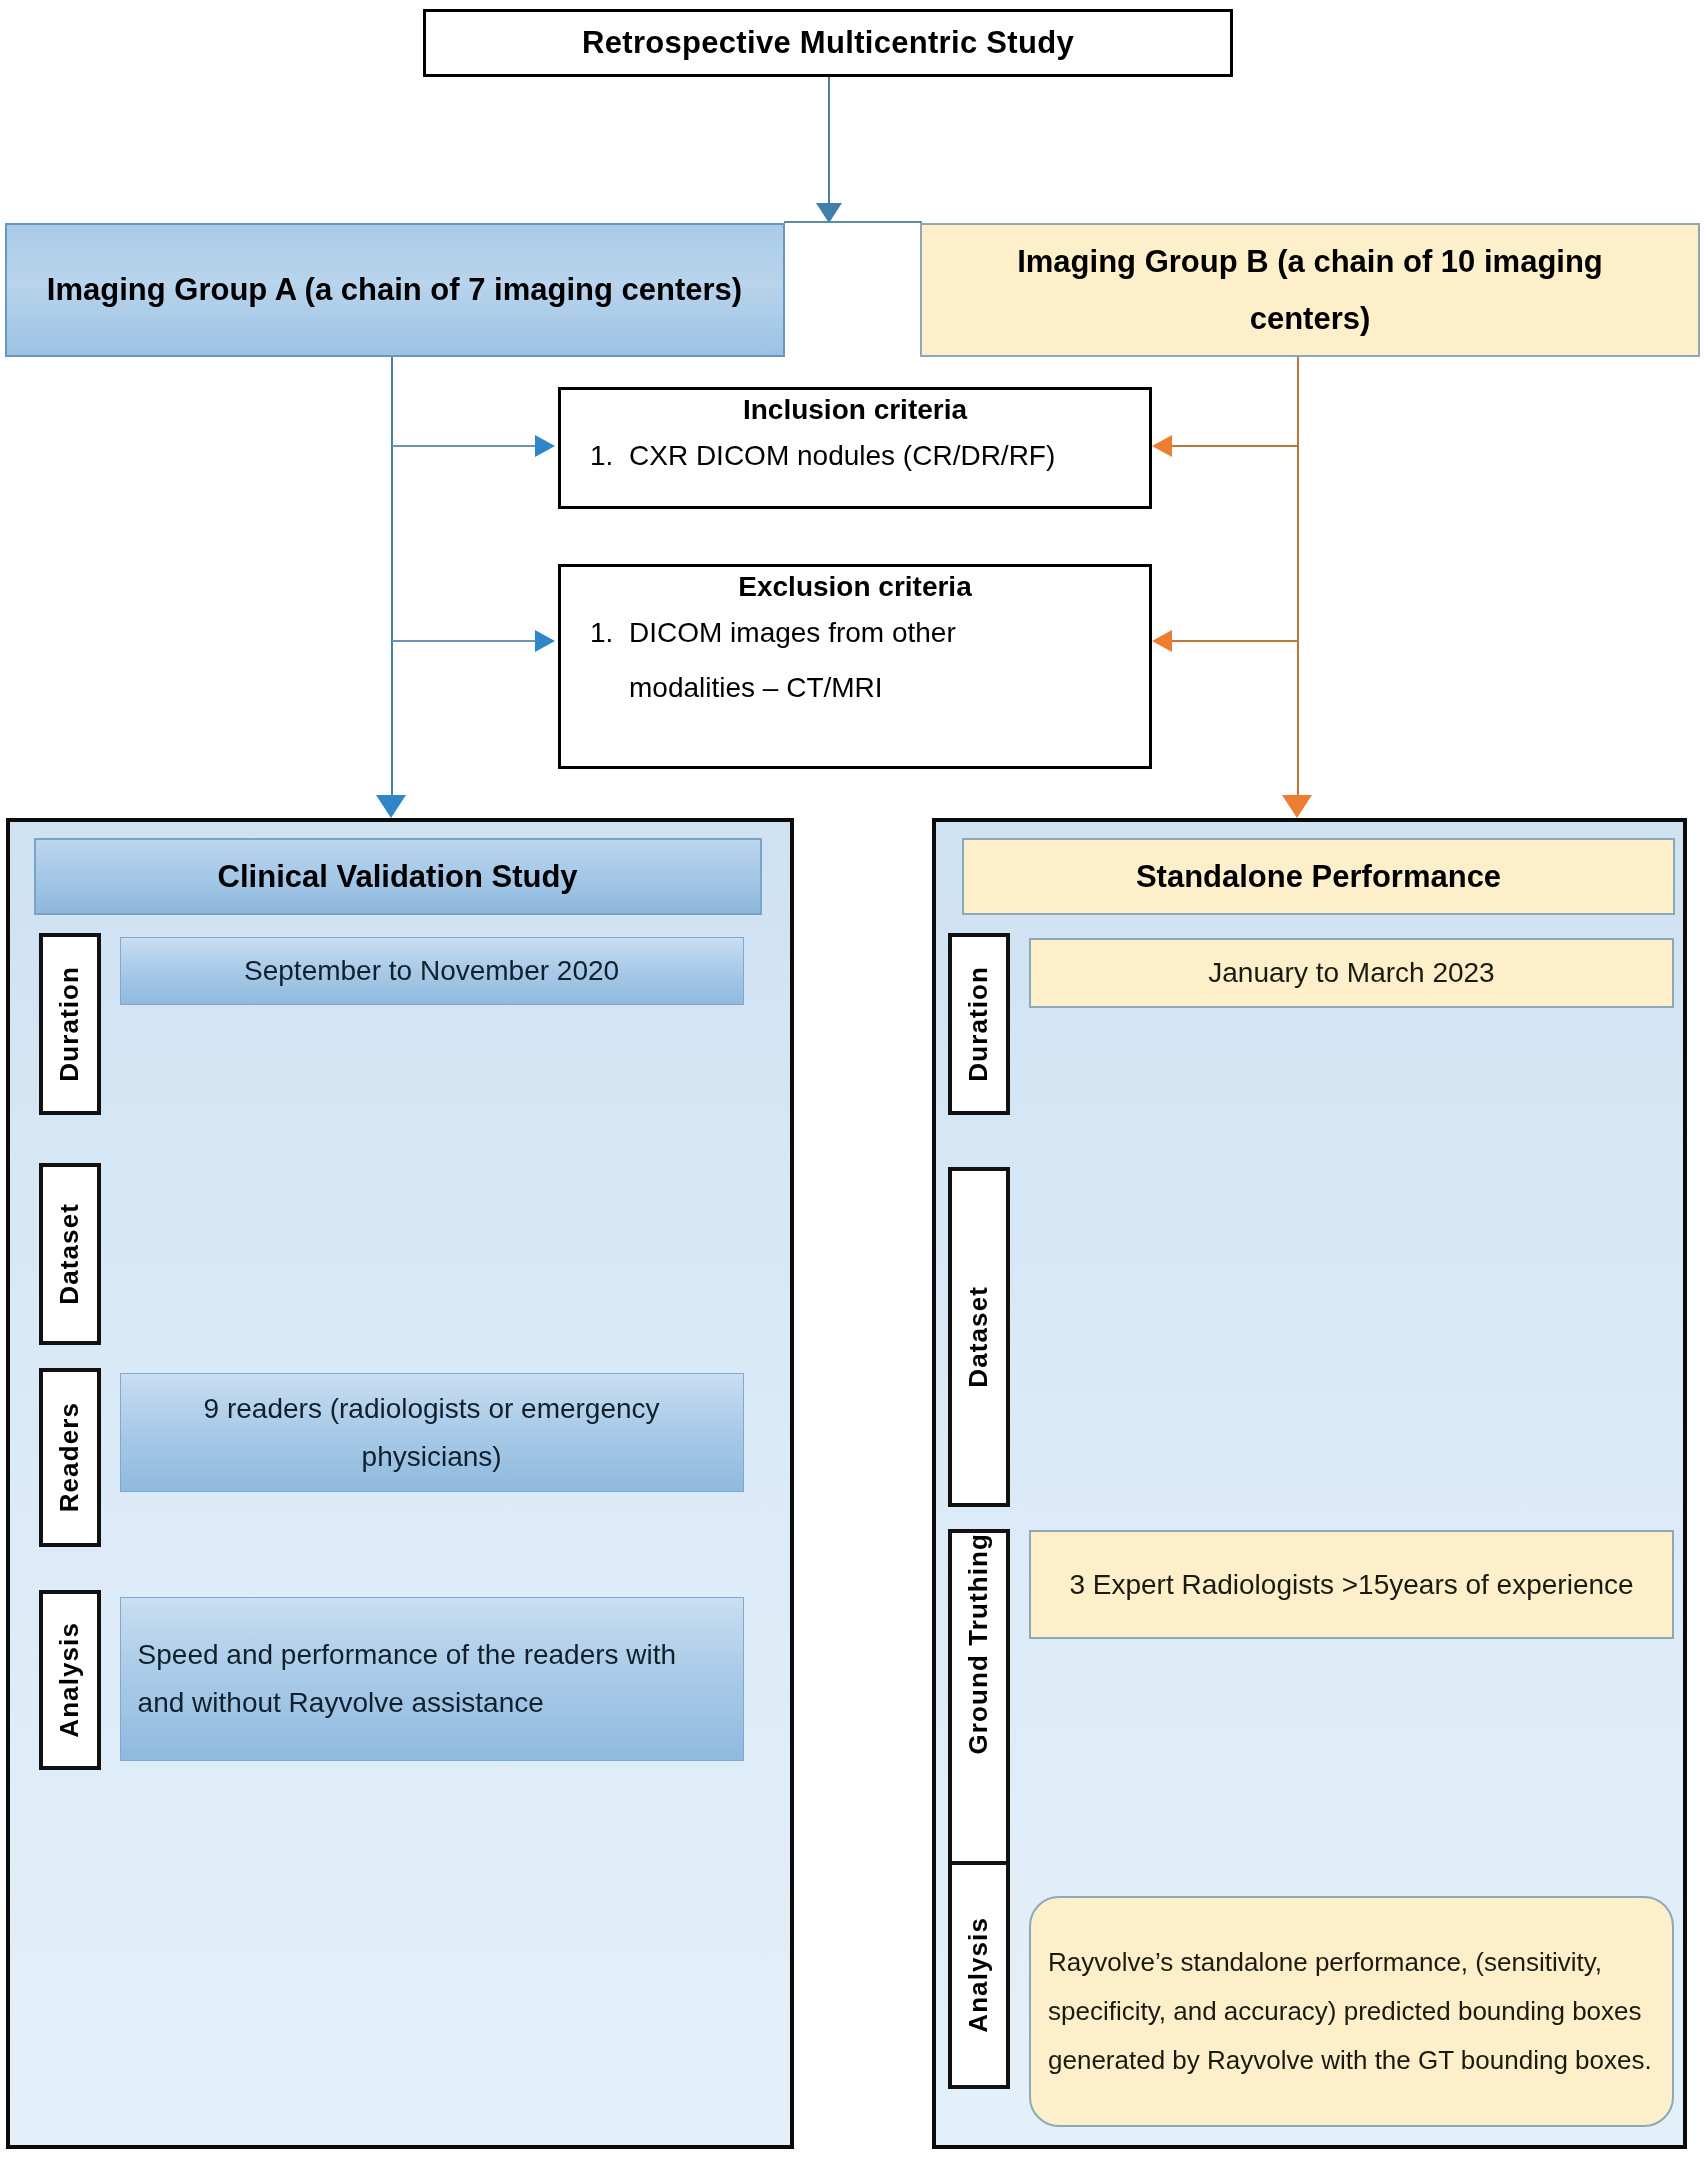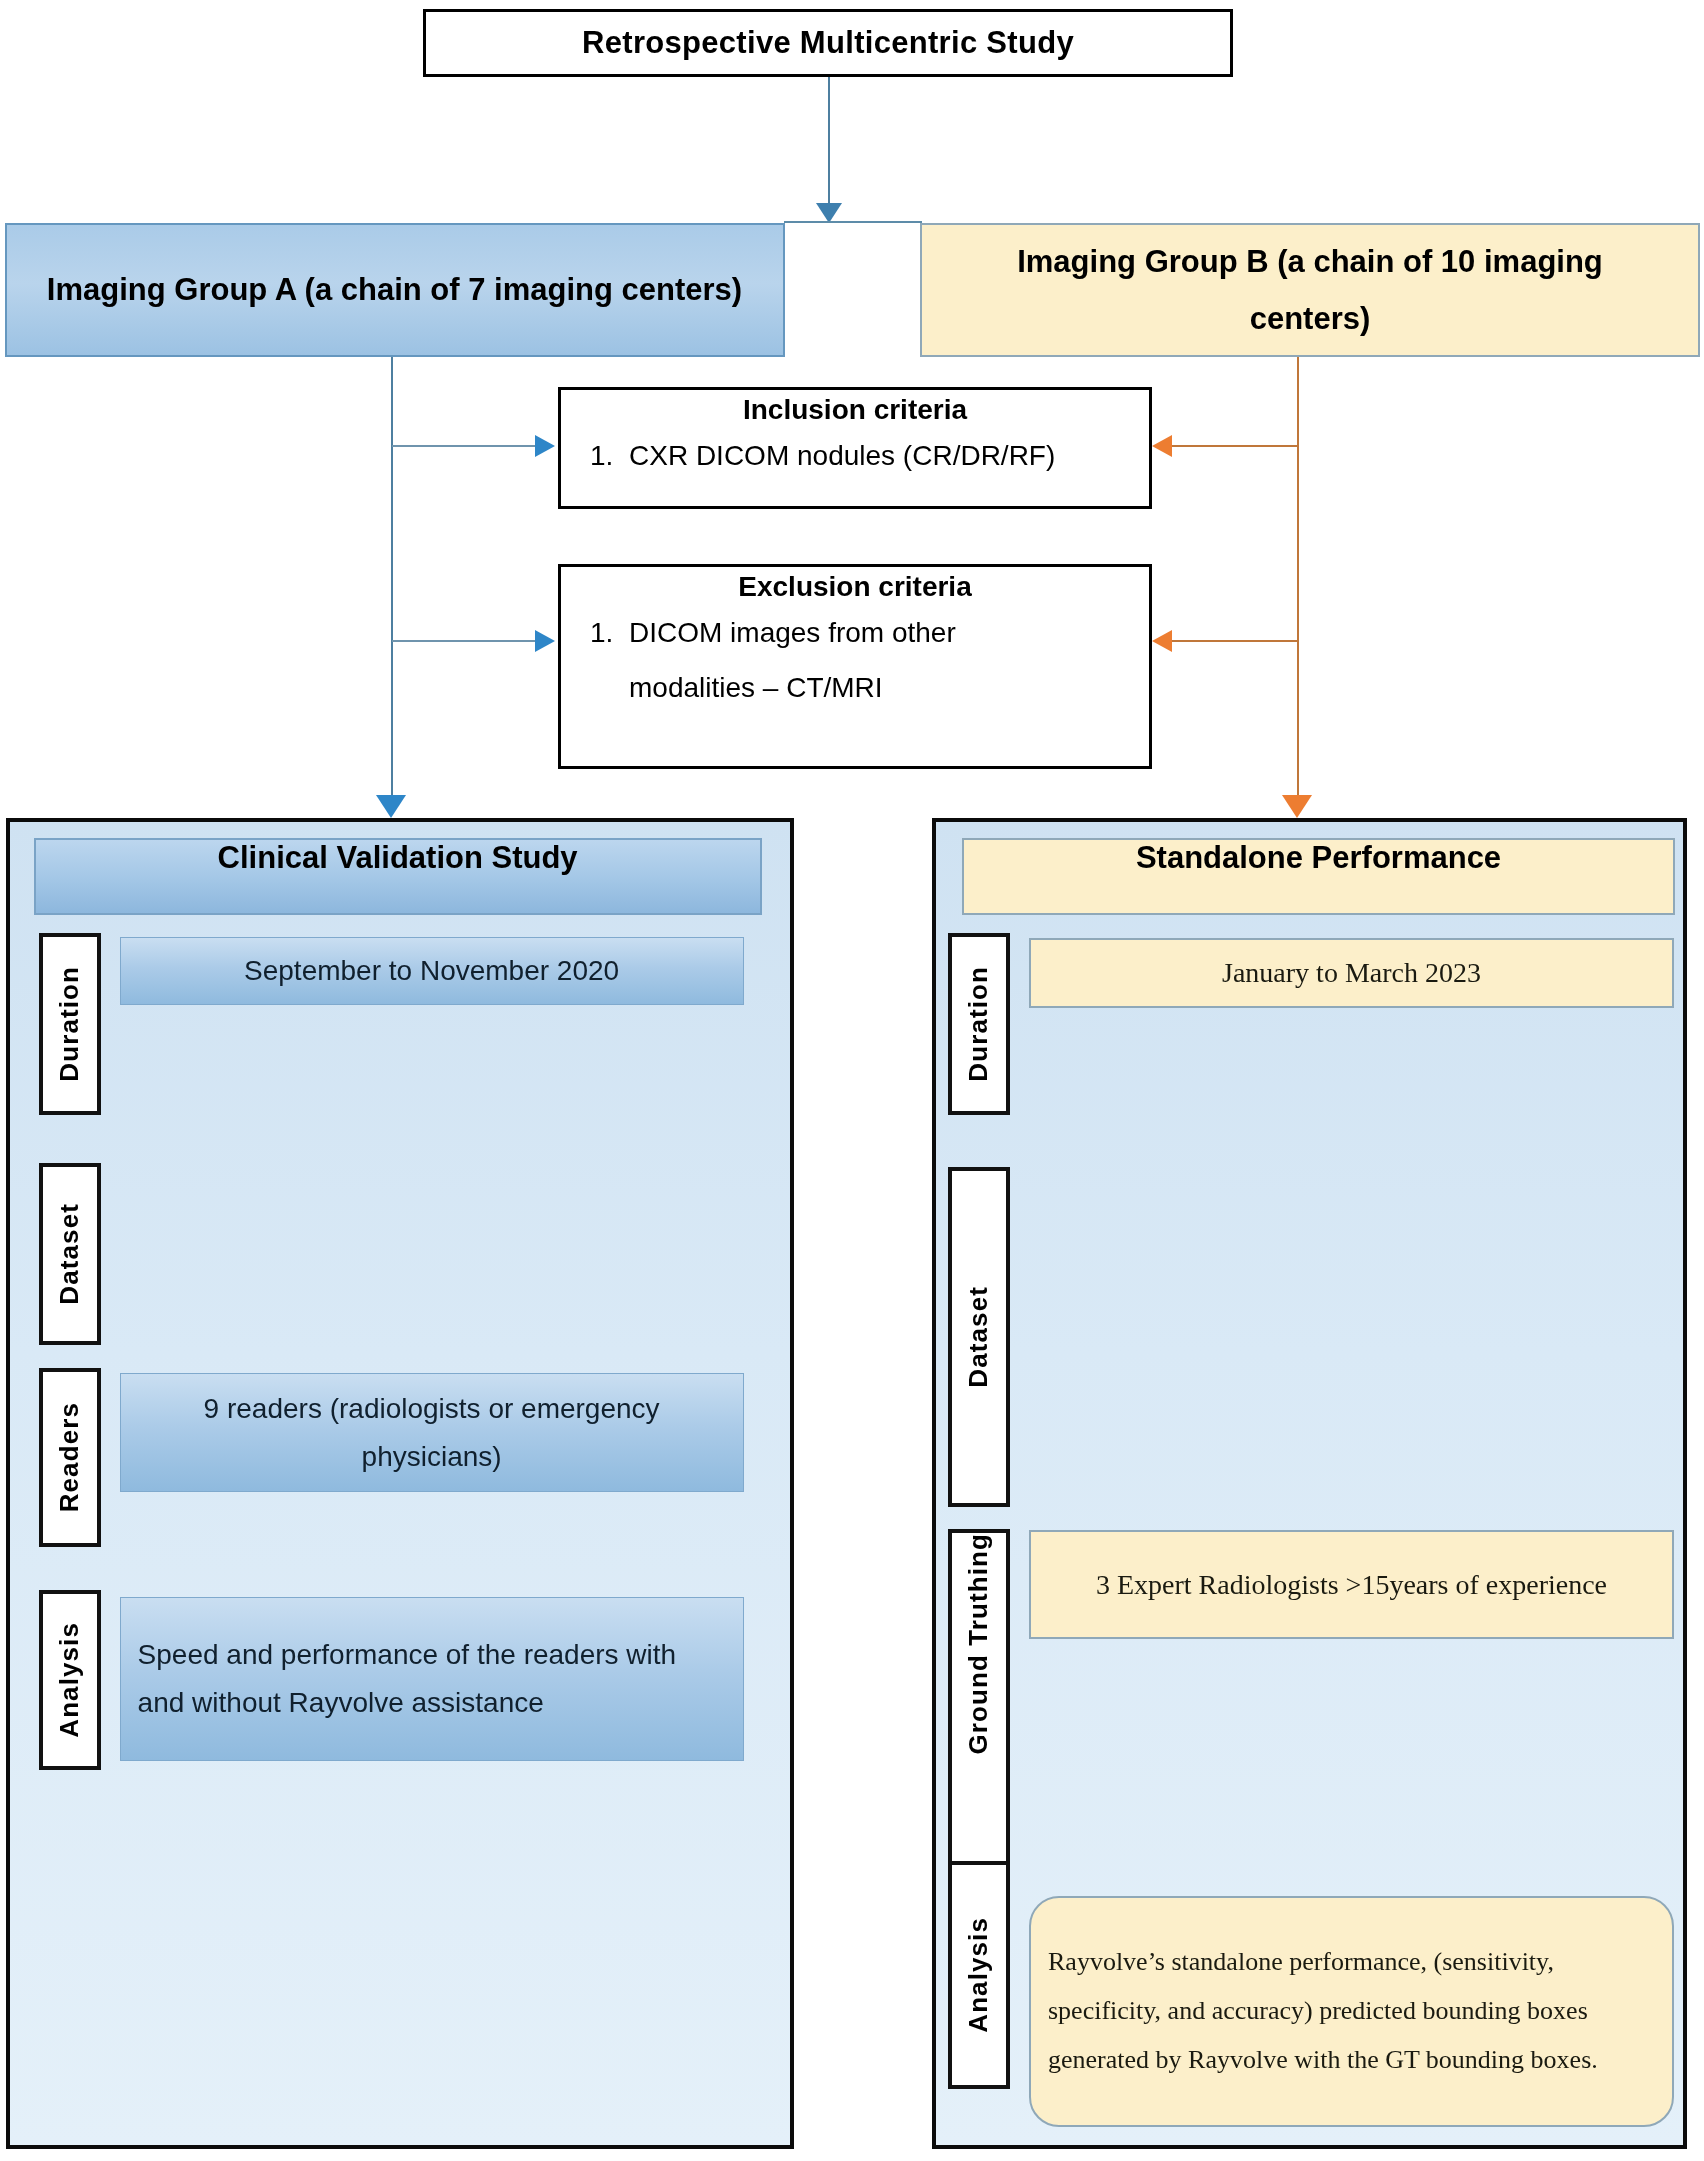--- a/index.html
+++ b/index.html
@@ -49,21 +49,21 @@
 
   
   .panel{
     top:818px;height:1331px;border:4.5px solid #0b0b0b;
     background:linear-gradient(180deg,#cfe2f2 0%,#d9e9f6 40%,#e4f0f9 100%);
   }
   .panel-left{left:5.6px;width:788px;}
   .panel-right{left:932px;width:755px;}
 
   .panel-header{
-    height:77px;display:flex;align-items:flex-start;justify-content:center;
+    height:77px;display:flex;align-items:center;justify-content:center;
     font-size:31px;font-weight:700;text-align:center;
   }
   .panel-header.blue{background:linear-gradient(180deg,#bcd6ee 0%,#a5c8e7 50%,#8db7dd 100%);border:2.2px solid #7aa3c6;}
   .panel-header.cream{background:#fcefca;border:2.2px solid #8fa8b8;}
 
   
   .vlabel{
     width:62px;background:#fff;border:4.5px solid #111;
     display:flex;align-items:center;justify-content:center;
   }
@@ -72,21 +72,21 @@
     font-size:26px;font-weight:700;letter-spacing:1.1px;white-space:nowrap;
   }
 
   
   .val{
     display:flex;align-items:center;justify-content:center;text-align:center;
     white-space:pre-line;font-size:28px;line-height:1.7;color:#10202e;
     padding:5.6px 17px;
   }
   .val.blue{background:linear-gradient(180deg,#c9def1 0%,#abcbe8 45%,#8fbade 100%);border:1.7px solid #7fa9cd;}
-  .val.cream{background:#fcefca;border:2.2px solid #8fa8b8;color:#1a1a10;font-family:Liberation Serif, serif;}
+  .val.cream{background:#fcefca;border:2.2px solid #8fa8b8;color:#1a1a10;}
   .val.left{justify-content:flex-start;text-align:left;align-items:center;}
   .val.f47{font-size:26px;line-height:1.88;}
 </style>
 </head>
 <body>
 
 <div id="canvas">
 
   <div class="abs wbox title-box">
     <span>Retrospective Multicentric Study</span>

